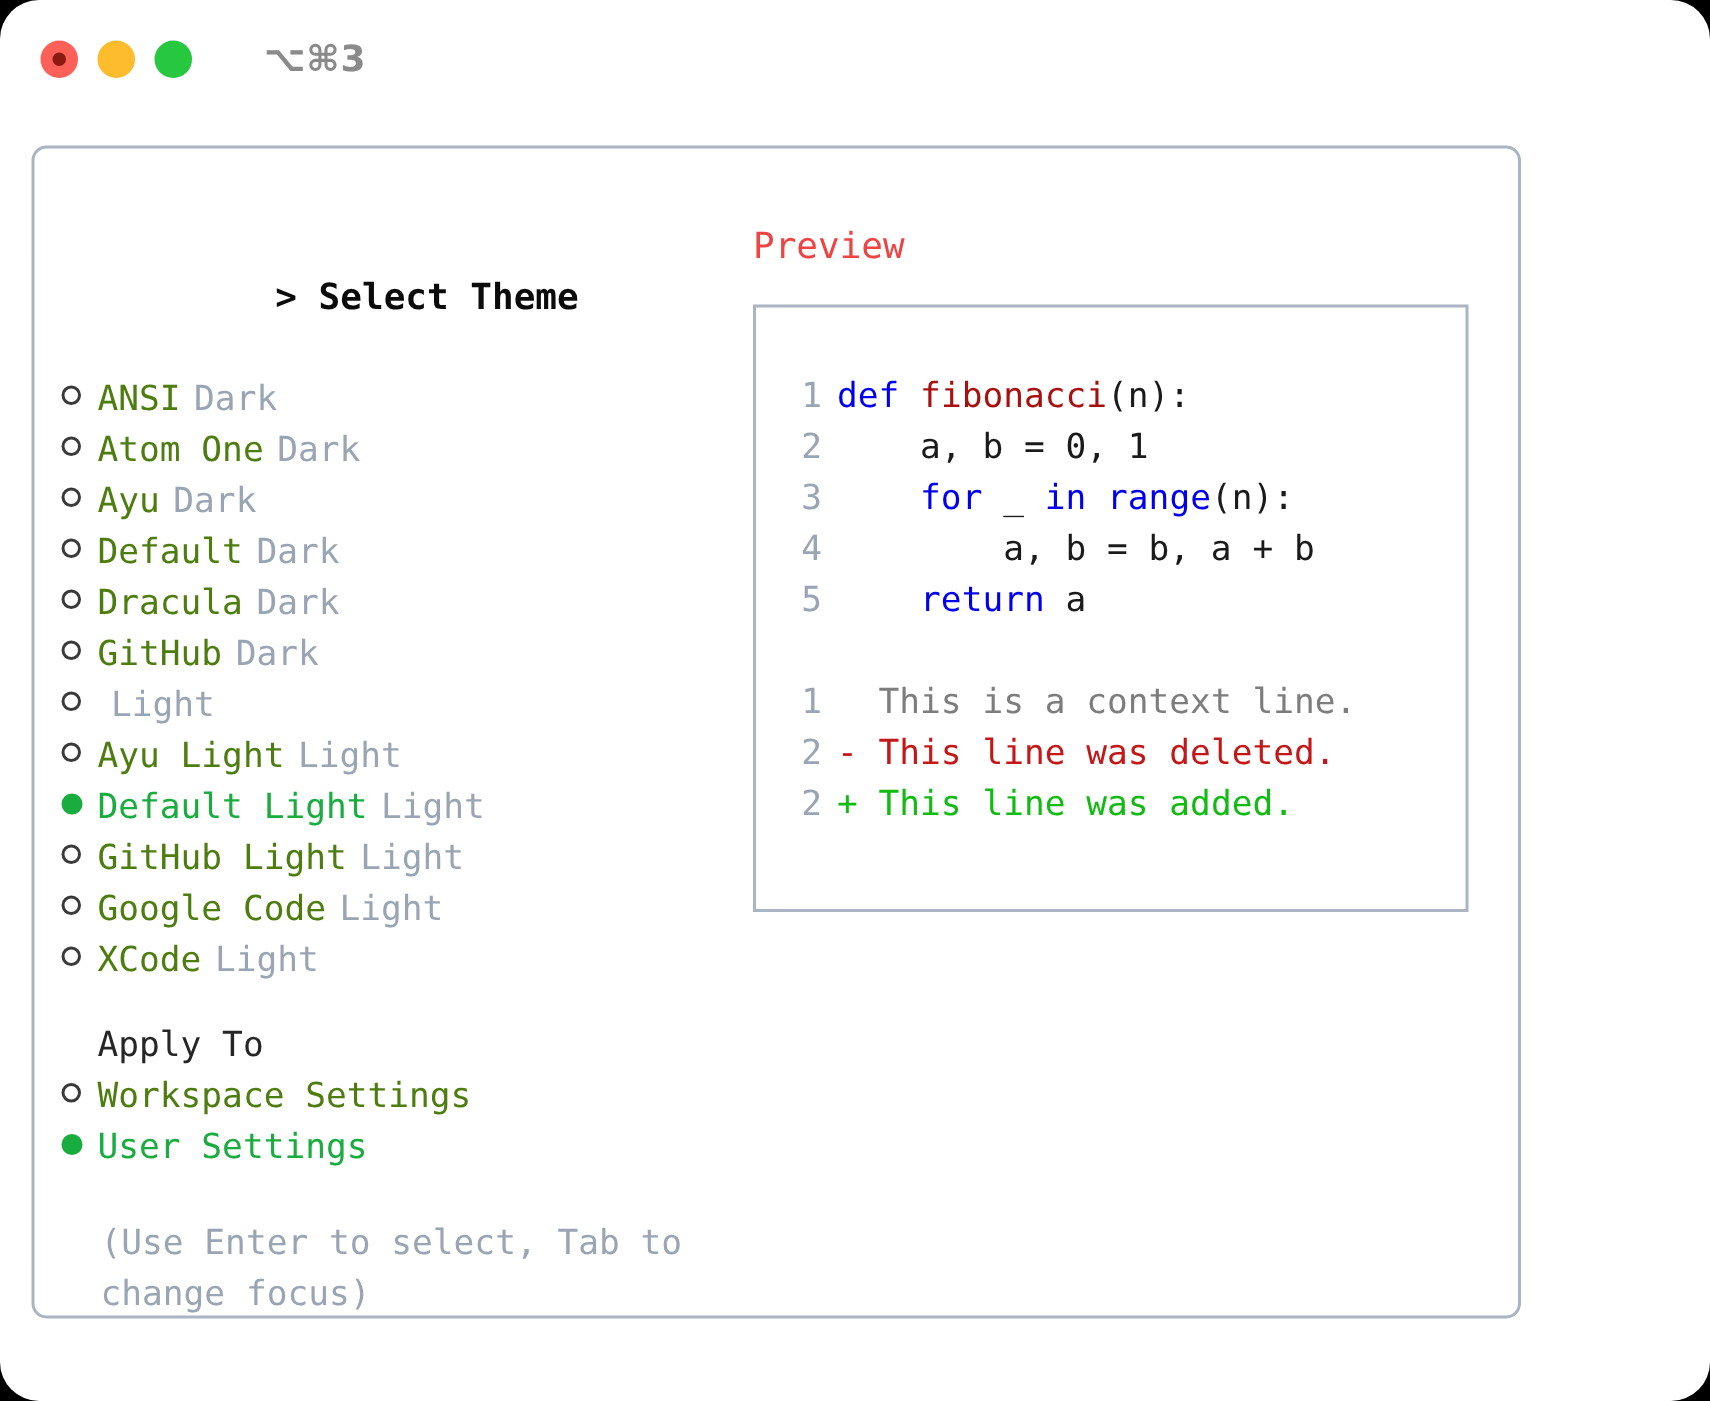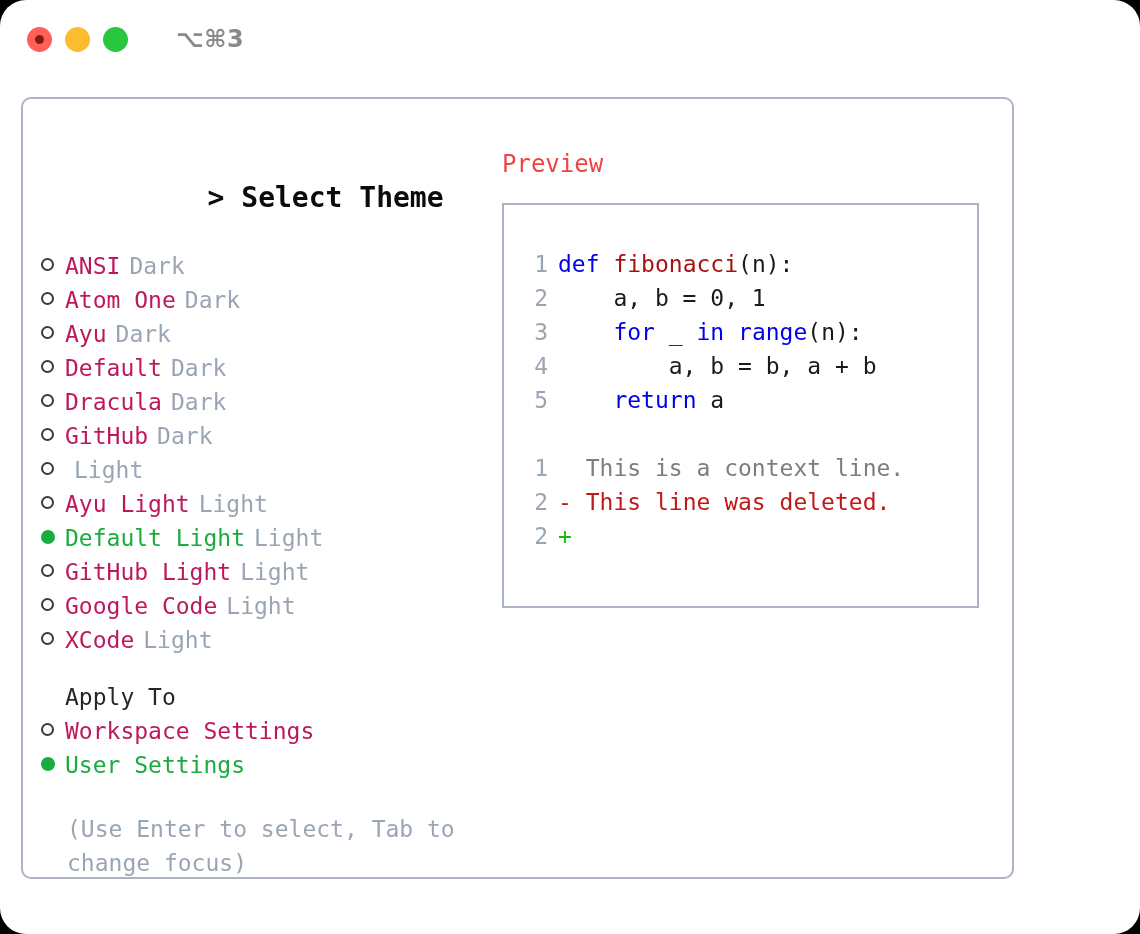--- a/index.html
+++ b/index.html
@@ -92,21 +92,21 @@
   }
 
   
   .left-col {
     position: absolute;
     left: 16px;
     top: 48px;
     width: 460px;
   }
   .section-header {
-    font-size: 28px;
+    font-size: 24px;
     font-weight: bold;
     color: #0b0b0b;
     line-height: 34px;
     white-space: pre;
     font-family: "DejaVu Sans Mono", "Liberation Mono", monospace;
   }
   .theme-row {
     display: flex;
     align-items: baseline;
     line-height: 34px;
@@ -133,21 +133,21 @@
   }
   .marker .fill {
     position: absolute;
     left: 2px;
     top: -16px;
     width: 14px;
     height: 14px;
     border-radius: 50%;
     background: #19ac3e;
   }
-  .theme-name { color: #be185d; }
+  .theme-name { color: #4d7c0f; }
   .theme-row.selected .theme-name { color: #19ac3e; }
   .theme-kind {
     color: #9aa5b4;
     margin-left: 9px;
   }
 
   .apply-header {
     margin-top: 23px;
     padding-left: 26px;
     font-size: 23px;
@@ -272,20 +272,20 @@
               <div class="code-line"><span class="lineno">1</span><span class="code-text"><span class="kw">def</span><span class="plain"> </span><span class="fn">fibonacci</span><span class="plain">(n):</span></span></div>
               <div class="code-line"><span class="lineno">2</span><span class="code-text"><span class="plain">    a, b = 0, 1</span></span></div>
               <div class="code-line"><span class="lineno">3</span><span class="code-text"><span class="plain">    </span><span class="kw">for</span><span class="plain"> _ </span><span class="kw">in</span><span class="plain"> </span><span class="kw">range</span><span class="plain">(n):</span></span></div>
               <div class="code-line"><span class="lineno">4</span><span class="code-text"><span class="plain">        a, b = b, a + b</span></span></div>
               <div class="code-line"><span class="lineno">5</span><span class="code-text"><span class="plain">    </span><span class="kw">return</span><span class="plain"> a</span></span></div>
             </div>
           <div class="spacer-line"></div>
           <div id="diff-block">
               <div class="code-line"><span class="lineno">1</span><span class="diff-ctx">  </span><span class="diff-ctx">This is a context line.</span></div>
               <div class="code-line"><span class="lineno">2</span><span class="diff-del">- </span><span class="diff-del">This line was deleted.</span></div>
-              <div class="code-line"><span class="lineno">2</span><span class="diff-add">+ </span></div>
+              <div class="code-line"><span class="lineno">2</span><span class="diff-add">+ </span><span class="diff-add">This line was added.</span></div>
             </div>
         </div>
       </div>
 
     </div>
   </div>
 </div>
 
 </body></html>

